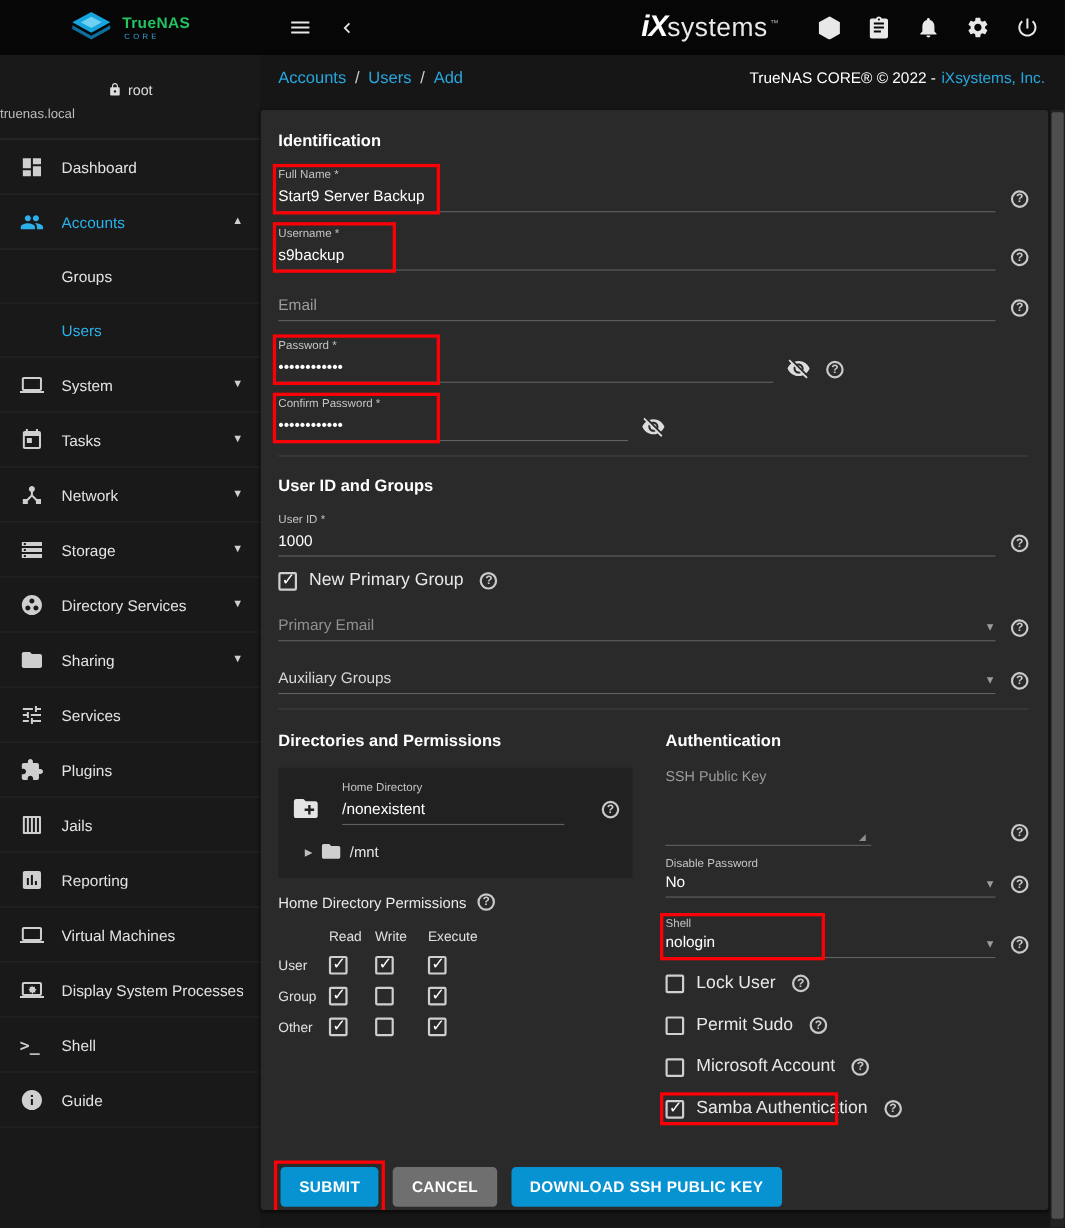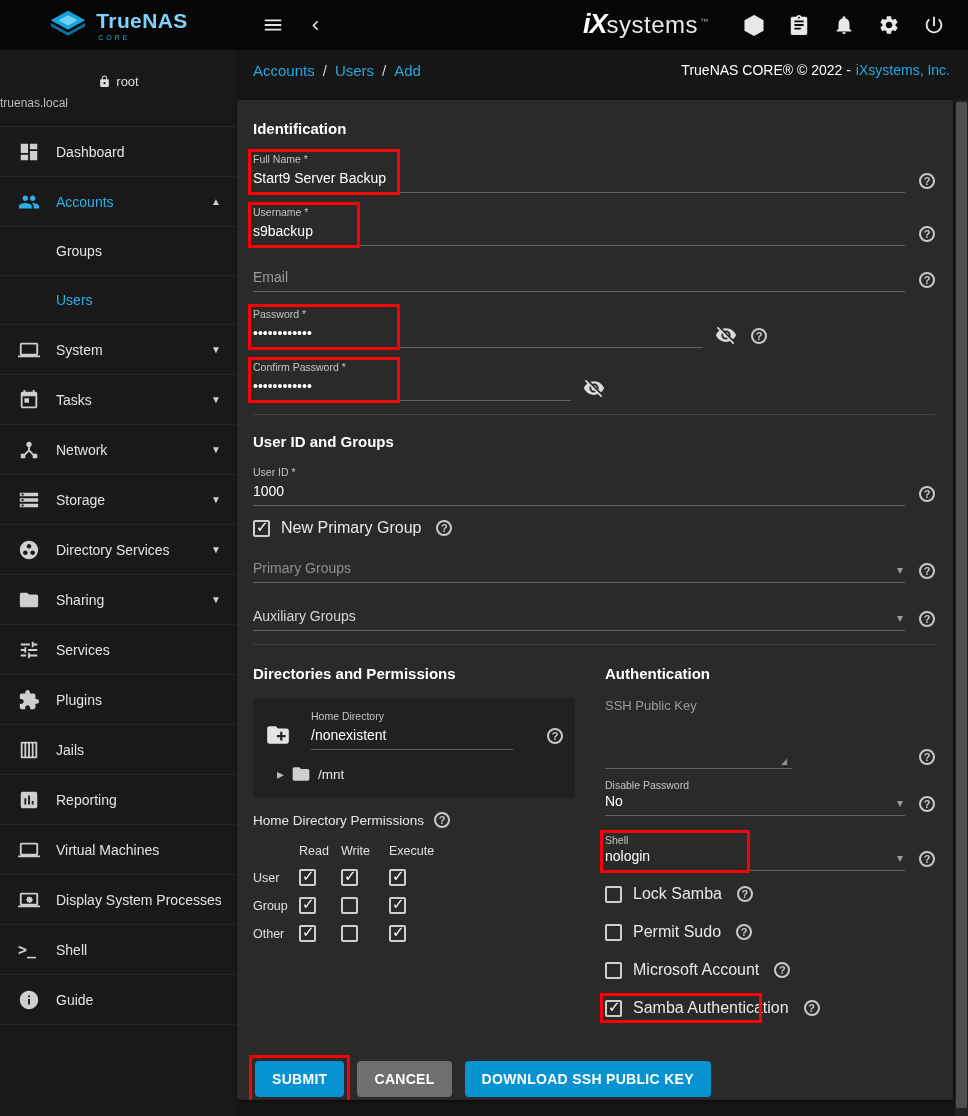--- a/index.html
+++ b/index.html
@@ -5,21 +5,21 @@
   * { margin:0; padding:0; box-sizing:border-box; }
   html,body { width:968px; height:1116px; }
   body { font-family:"Liberation Sans","DejaVu Sans",sans-serif; background:#161616; color:#e6e6e6; overflow:hidden; position:relative; }
   svg { display:block; }
 
   
   .topbar { position:absolute; top:0; left:0; right:0; height:50px; background:#060606; display:flex; align-items:center; z-index:20; }
   .logo-area { width:237px; flex:none; display:flex; align-items:center; justify-content:center; gap:9px; }
   .tn-mark { width:38px; height:31px; }
   .tn-text { display:flex; flex-direction:column; line-height:1; }
-  .tn-title { font-size:21px; font-weight:bold; color:#7dd3fc; letter-spacing:.4px; }
+  .tn-title { font-size:14px; font-weight:bold; color:#22c55e; letter-spacing:.4px; }
   .tn-sub { font-size:7px; letter-spacing:3px; color:#35a8dc; margin-top:3px; margin-left:2px; }
   .tb-btn { background:none; border:none; color:#e8e8e8; cursor:pointer; padding:5px; display:flex; align-items:center; }
   .tb-btn svg { width:22px; height:22px; fill:currentColor; }
   .menu-btn { margin-left:20px; }
   .back-btn { margin-left:12px; }
   .back-btn svg { width:19px; height:19px; }
   .ix-logo { position:absolute; left:583px; top:9px; display:flex; align-items:baseline; }
   .ix-badge { font-style:italic; font-weight:bold; font-size:27px; color:#fff; letter-spacing:-1px; }
   .ix-rest { font-size:24px; color:#e9e9e9; font-weight:400; letter-spacing:.5px; }
   .ix-tm { font-size:8px; color:#aaa; margin-left:2px; align-self:flex-start; margin-top:8px; }
@@ -413,21 +413,21 @@
 
     <div class="cbrow" style="margin-top:8px">
       <span class="cb" data-checked="true"></span>
       <span class="cblabel">New Primary Group</span>
       <span class="help"></span>
     </div>
 
     <div class="field" style="margin-top:18px">
       <div class="fcol">
         <div class="srow">
-          <span class="sval dim">Primary Groups</span>
+          <span class="sval dim">Primary Email</span>
           <span class="caret"></span>
         </div>
       </div>
       <span class="help"></span>
     </div>
 
     <div class="field" style="margin-top:22px">
       <div class="fcol">
         <div class="srow">
           <span class="sval mid">Auxiliary Groups</span>
@@ -525,21 +525,21 @@
             <div class="srow" style="padding-top:0">
               <span class="sval">nologin</span>
               <span class="caret"></span>
             </div>
           </div>
           <span class="help"></span>
         </div>
 
         <div class="cbrow" style="margin-top:14px">
           <span class="cb" data-checked="false"></span>
-          <span class="cblabel">Lock Samba</span>
+          <span class="cblabel">Lock User</span>
           <span class="help"></span>
         </div>
 
         <div class="cbrow">
           <span class="cb" data-checked="false"></span>
           <span class="cblabel">Permit Sudo</span>
           <span class="help"></span>
         </div>
 
         <div class="cbrow">

